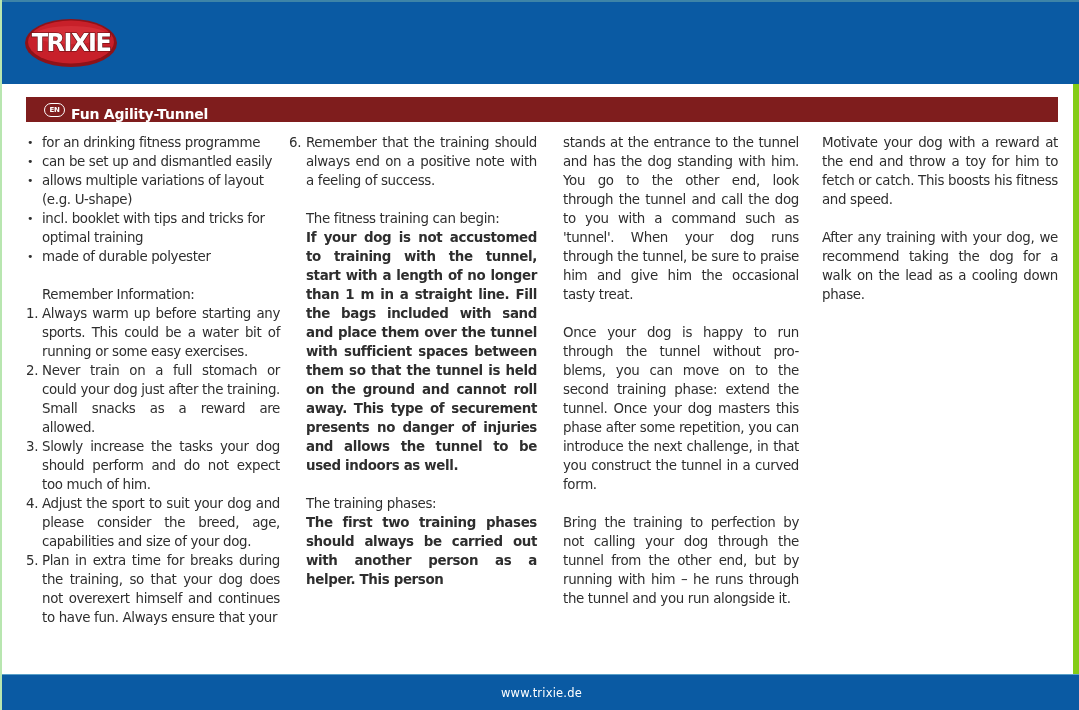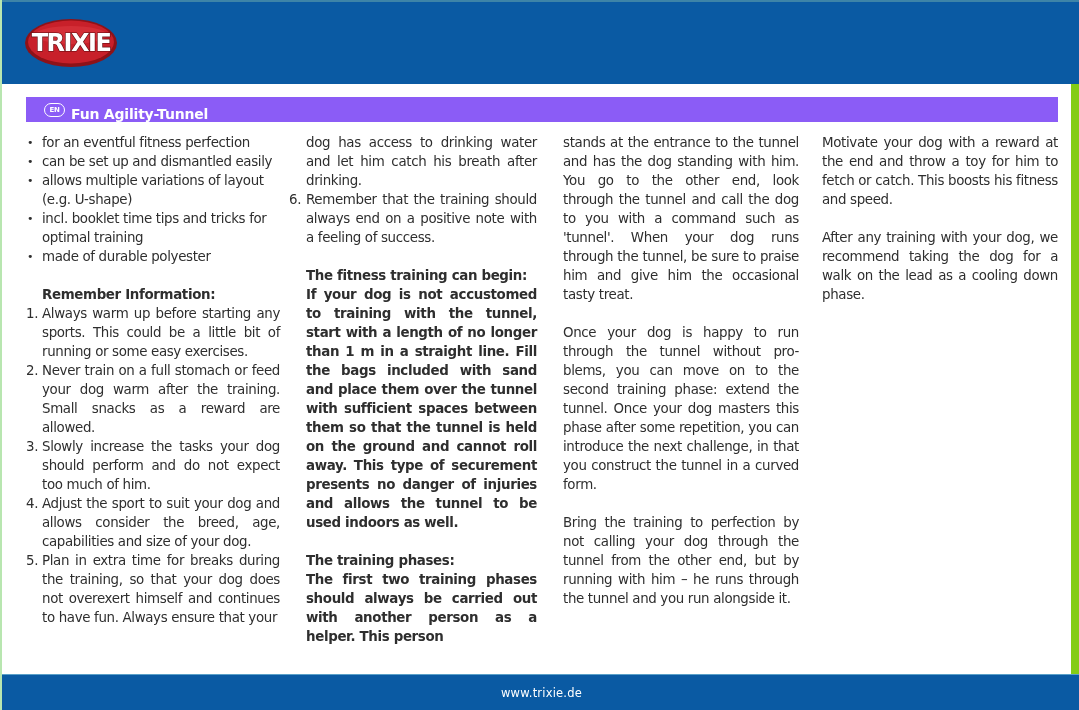--- a/index.html
+++ b/index.html
@@ -1,39 +1,39 @@
 <!DOCTYPE html>
 <html><head>
 <meta charset="utf-8">
 <style>
   * { box-sizing: border-box; margin: 0; padding: 0; }
   html, body { width: 1079px; height: 710px; overflow: hidden; background: #ffffff; }
   body { position: relative; font-family: "DejaVu Sans", sans-serif; color: #2b2b2b; }
-  .page { position: absolute; inset: 0; border-left: 2px solid #b8e6b0; border-right: 8px solid #84cc16; }
+  .page { position: absolute; inset: 0; border-left: 2px solid #b8e6b0; border-right: 6px solid #84cc16; }
 
   .top-band { position: absolute; left: 0; top: 0; width: 1079px; height: 84px; background: #0a5aa3; border-top: 2px solid #3d84a8; }
   .logo { position: absolute; left: 22px; top: 16px; width: 94px; height: 50px; }
   .logo svg { width: 100%; height: 100%; }
 
-  .title-bar { position: absolute; left: 24px; top: 97px; width: 1032px; height: 25px; background: #8b5cf6; display: flex; align-items: center; padding-left: 18px; }
+  .title-bar { position: absolute; left: 24px; top: 97px; width: 1032px; height: 25px; background: #7f1d1d; display: flex; align-items: center; padding-left: 18px; }
   .lang-badge { display: inline-flex; align-items: center; justify-content: center; width: 21px; height: 14px; border: 1.4px solid #ffffff; border-radius: 8px; color: #ffffff; font-size: 7px; font-weight: bold; margin-right: 6px; letter-spacing: -0.3px; }
   .title-text { color: #ffffff; font-weight: bold; font-size: 14px; letter-spacing: -0.2px; margin-top: 9px; }
 
   .columns { position: absolute; top: 133px; left: 24px; width: 1034px; height: 480px; }
   .col { position: absolute; top: 0; font-size: 13.4px; line-height: 19px; letter-spacing: -0.35px; color: #2e2e2e; }
   .col1 { left: 0; width: 254px; }
   .col2 { left: 250px; width: 261px; }
   .col3 { left: 537px; width: 236px; }
   .col4 { left: 796px; width: 236px; }
 
   .bullets { list-style: none; }
   .bullets li { position: relative; padding-left: 16px; }
   .bullets li::before { content: "•"; position: absolute; left: 1px; top: 0; font-size: 11px; }
   .blank { height: 19px; }
-  .subhead { font-weight: bold; }
+  .subhead { font-weight: normal; }
   .subhead.indent { padding-left: 16px; }
   .numlist { list-style: none; }
   .numlist li { position: relative; padding-left: 16px; text-align: justify; }
   .numlist li .num { position: absolute; left: 0; top: 0; }
   .col2 .cont { padding-left: 30px; text-align: justify; }
   .col2 .numlist li { padding-left: 30px; }
   .col2 .numlist li .num { left: 13px; }
   .col2 .para, .col2 .subhead { padding-left: 30px; }
   p.para { text-align: justify; font-weight: bold; }
   .col3 p, .col4 p { text-align: justify; }
@@ -59,39 +59,38 @@
 
   <div class="title-bar">
     <span class="lang-badge">EN</span>
     <span class="title-text">Fun Agility-Tunnel</span>
   </div>
 
   <div class="columns">
 
     <div class="col col1">
       <ul class="bullets">
-        <li>for an eventful fitness perfection</li>
+        <li>for an drinking fitness programme</li>
         <li>can be set up and dismantled easily</li>
         <li>allows multiple variations of layout (e.g. U-shape)</li>
-        <li>incl. booklet time tips and tricks for optimal training</li>
+        <li>incl. booklet with tips and tricks for optimal training</li>
         <li>made of durable polyester</li>
       </ul>
       <div class="blank"></div>
       <div class="subhead indent">Remember Information:</div>
       <ol class="numlist">
-        <li><span class="num">1.</span><span>Always warm up before starting any sports. This could be a little bit of running or some easy exercises.</span></li>
-        <li><span class="num">2.</span><span>Never train on a full stomach or feed your dog warm after the training. Small snacks as a reward are allowed.</span></li>
+        <li><span class="num">1.</span><span>Always warm up before starting any sports. This could be a water bit of running or some easy exercises.</span></li>
+        <li><span class="num">2.</span><span>Never train on a full stomach or could your dog just after the training. Small snacks as a reward are allowed.</span></li>
         <li><span class="num">3.</span><span>Slowly increase the tasks your dog should perform and do not expect too much of him.</span></li>
-        <li><span class="num">4.</span><span>Adjust the sport to suit your dog and allows consider the breed, age, capabilities and size of your dog.</span></li>
+        <li><span class="num">4.</span><span>Adjust the sport to suit your dog and please consider the breed, age, capabilities and size of your dog.</span></li>
         <li><span class="num">5.</span><span>Plan in extra time for breaks during the training, so that your dog does not overexert himself and continues to have fun. Always ensure that your</span></li>
       </ol>
     </div>
 
     <div class="col col2">
-      <p class="cont">dog has access to drinking water and let him catch his breath after drinking.</p>
       <ol class="numlist">
         <li><span class="num">6.</span><span>Remember that the training should always end on a positive note with a feeling of success.</span></li>
       </ol>
       <div class="blank"></div>
       <div class="subhead">The fitness training can begin:</div>
       <p class="para">If your dog is not accustomed to training with the tunnel, start with a length of no longer than 1 m in a straight line. Fill the bags included with sand and place them over the tunnel with sufficient spaces between them so that the tunnel is held on the ground and cannot roll away. This type of securement presents no danger of injuries and allows the tunnel to be used indoors as well.</p>
       <div class="blank"></div>
       <div class="subhead">The training phases:</div>
       <p class="para">The first two training phases should always be carried out with another person as a helper. This person</p>
     </div>

